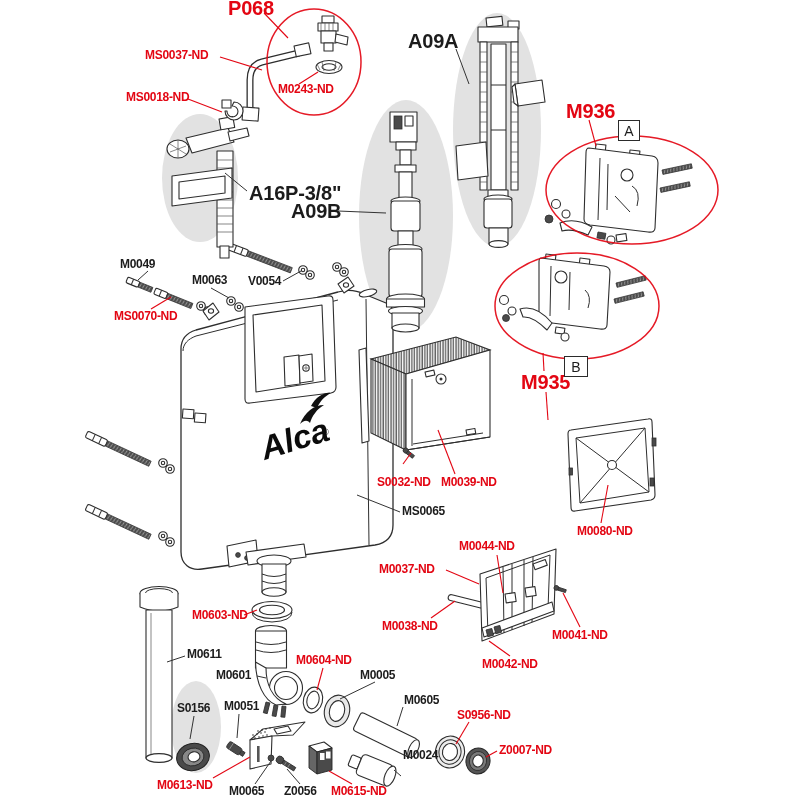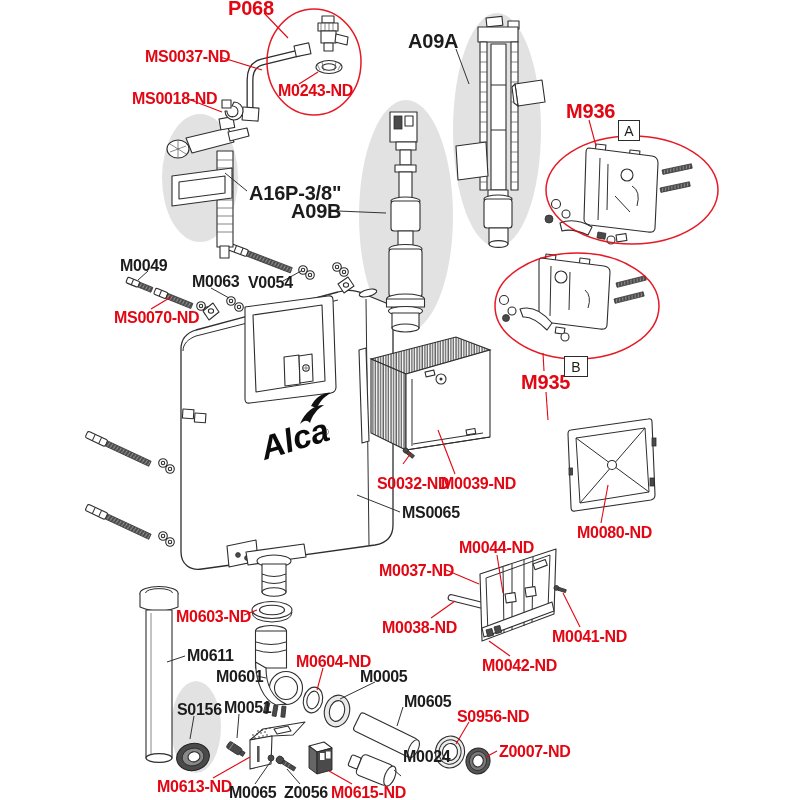--- a/index.html
+++ b/index.html
@@ -1,20 +1,20 @@
 <!DOCTYPE html>
 <html><head>
 <meta charset="utf-8">
 <style>
   html,body{margin:0;padding:0;background:#fff}
   #stage{position:relative;width:800px;height:800px;background:#fff;overflow:hidden;
          font-family:"Liberation Sans",sans-serif}
   #stage svg{position:absolute;left:0;top:0}
   svg text{font-family:"Liberation Sans",sans-serif}
-  .lbl{position:absolute;font-weight:bold;font-size:16px;line-height:1.05;
+  .lbl{position:absolute;font-weight:bold;font-size:12px;line-height:1.05;
        white-space:nowrap;letter-spacing:-0.3px;color:#1c1c1c;z-index:5}
   .lbl.red{color:#e30613}
   .lbl.big{font-size:20px;letter-spacing:-0.2px}
   .marker{position:absolute;border:1.6px solid #2b2b2b;background:#fff;z-index:5;
           display:flex;align-items:center;justify-content:center;
           font-size:14px;color:#1c1c1c}
   
   .wh{fill:#fff;stroke:#2e2e2e;stroke-width:1.1;stroke-linejoin:round}
   .wh2{fill:#fff;stroke:#2e2e2e;stroke-width:1.3;stroke-linejoin:round}
   .ln{fill:none;stroke:#2e2e2e;stroke-width:1}
@@ -436,40 +436,40 @@
     <line class="blkln" x1="194" y1="716" x2="190" y2="739"></line>
     <line class="blkln" x1="239" y1="714" x2="237" y2="738"></line>
     <line class="blkln" x1="255" y1="784" x2="271" y2="761"></line>
     <line class="blkln" x1="300" y1="784" x2="287" y2="769"></line>
   </g>
 </svg>
 
 <div class="lbl big red" style="left:228px;top:-2px">P068</div>
 <div class="lbl red" style="left:145px;top:49px">MS0037-ND</div>
 <div class="lbl red" style="left:278px;top:83px">M0243-ND</div>
-<div class="lbl red" style="left:132px;top:91px">MS0018-ND</div>
+<div class="lbl red" style="left:126px;top:91px">MS0018-ND</div>
 <div class="lbl big" style="left:249px;top:183px">A16P-3/8"</div>
 <div class="lbl big" style="left:291px;top:201px">A09B</div>
 <div class="lbl big" style="left:408px;top:31px">A09A</div>
 <div class="lbl big red" style="left:566px;top:101px">M936</div>
 <div class="lbl big red" style="left:521px;top:372px">M935</div>
 <div class="lbl" style="left:120px;top:258px">M0049</div>
 <div class="lbl" style="left:192px;top:274px">M0063</div>
 <div class="lbl" style="left:248px;top:275px">V0054</div>
 <div class="lbl red" style="left:114px;top:310px">MS0070-ND</div>
 <div class="lbl red" style="left:377px;top:476px">S0032-ND</div>
 <div class="lbl red" style="left:441px;top:476px">M0039-ND</div>
 <div class="lbl" style="left:402px;top:505px">MS0065</div>
 <div class="lbl red" style="left:577px;top:525px">M0080-ND</div>
 <div class="lbl red" style="left:459px;top:540px">M0044-ND</div>
 <div class="lbl red" style="left:379px;top:563px">M0037-ND</div>
 <div class="lbl red" style="left:382px;top:620px">M0038-ND</div>
 <div class="lbl red" style="left:552px;top:629px">M0041-ND</div>
 <div class="lbl red" style="left:482px;top:658px">M0042-ND</div>
-<div class="lbl red" style="left:176px;top:609px">M0603-ND</div>
+<div class="lbl red" style="left:192px;top:609px">M0603-ND</div>
 <div class="lbl" style="left:187px;top:648px">M0611</div>
 <div class="lbl" style="left:216px;top:669px">M0601</div>
 <div class="lbl red" style="left:296px;top:654px">M0604-ND</div>
 <div class="lbl" style="left:360px;top:669px">M0005</div>
 <div class="lbl" style="left:404px;top:694px">M0605</div>
 <div class="lbl" style="left:177px;top:702px">S0156</div>
 <div class="lbl" style="left:224px;top:700px">M0051</div>
 <div class="lbl red" style="left:457px;top:709px">S0956-ND</div>
 <div class="lbl red" style="left:499px;top:744px">Z0007-ND</div>
 <div class="lbl" style="left:403px;top:749px">M0024</div>

